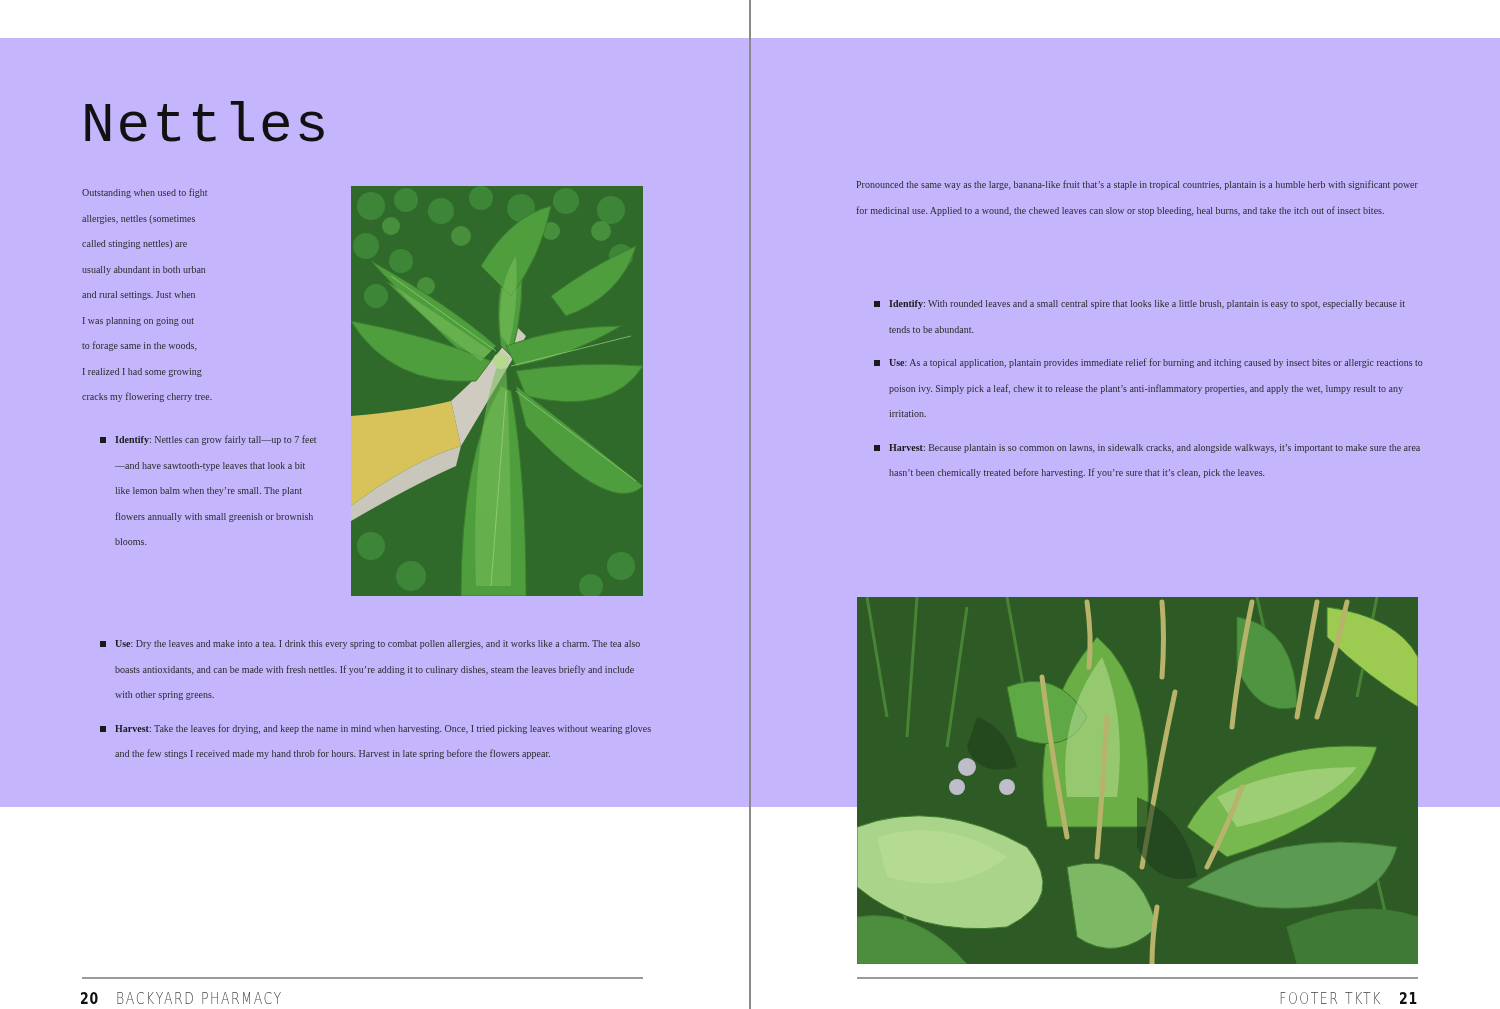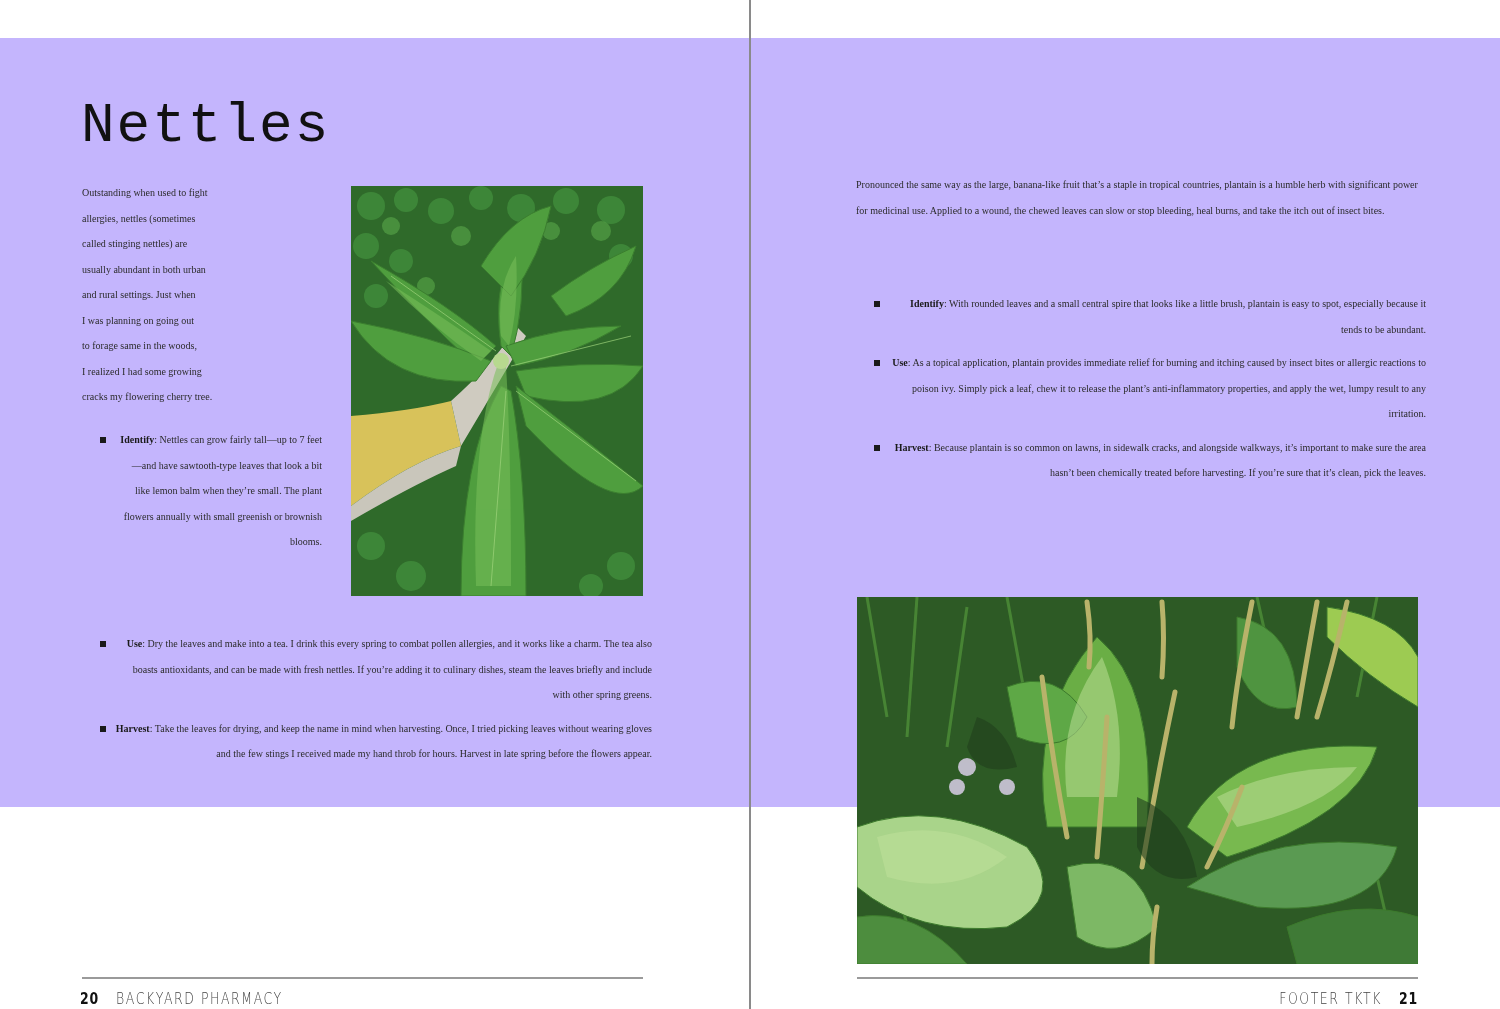--- a/index.html
+++ b/index.html
@@ -66,21 +66,20 @@
       left: 351px;
       top: 148px;
       width: 292px;
       height: 410px;
       overflow: hidden;
     }
     .bullets {
       list-style: none;
       margin: 0;
       padding: 0;
-      text-align: right;
     }
     .bullets li {
       position: relative;
       padding-left: 33px;
       margin-bottom: 8px;
     }
     .bullet-mark {
       position: absolute;
       left: 18px;
       top: 10px;

